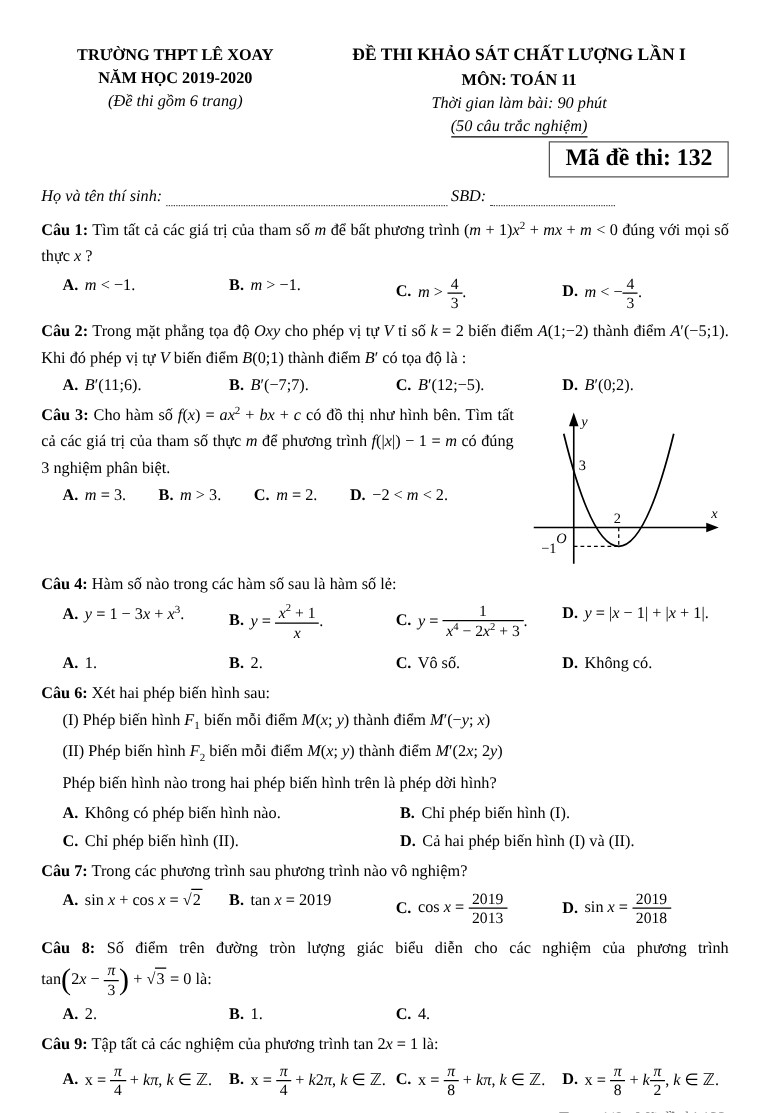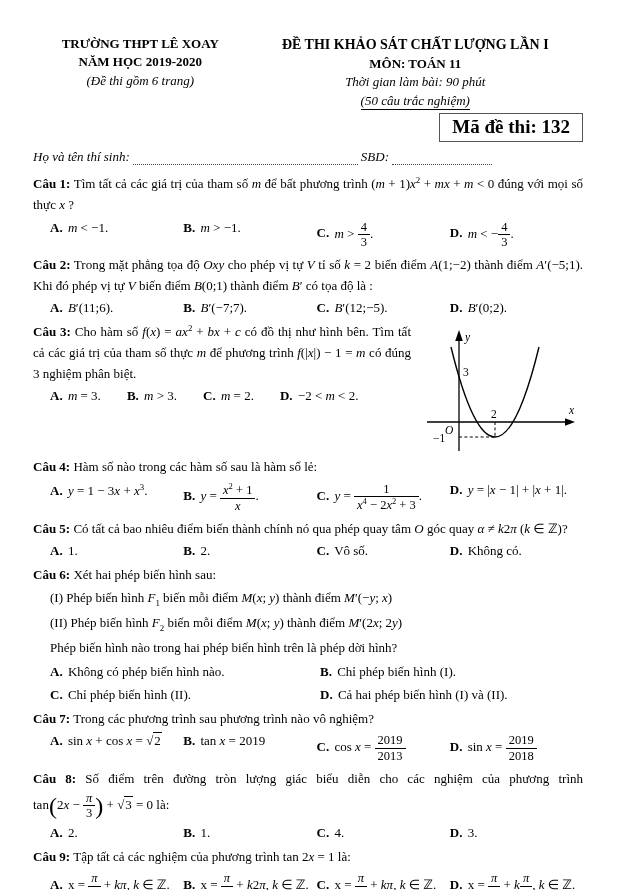--- a/index.html
+++ b/index.html
@@ -142,21 +142,20 @@
           <div class="options cols-4">
             <div class="option"><b>A.</b> <i>y</i> = 1 − 3<i>x</i> + <i>x</i><sup>3</sup>.</div>
             <div class="option"><b>B.</b> <i>y</i> = <span class="frac"><span class="num"><i>x</i><sup>2</sup> + 1</span><span class="den"><i>x</i></span></span>.</div>
             <div class="option"><b>C.</b> <i>y</i> = <span class="frac"><span class="num">1</span><span class="den"><i>x</i><sup>4</sup> − 2<i>x</i><sup>2</sup> + 3</span></span>.</div>
             <div class="option"><b>D.</b> <i>y</i> = |<i>x</i> − 1| + |<i>x</i> + 1|.</div>
           </div>
         </div>
       </section>
       <section class="question">
         <div class="q-main">
-          <div class="q-body"><b class="q-label">Câu 5:</b> Có tất cả bao nhiêu điểm biến thành chính nó qua phép quay tâm <i>O</i> góc quay <i>α</i> ≠ <i>k</i>2<i>π</i> (<i>k</i> ∈ ℤ)?</div>
           <div class="options cols-4">
             <div class="option"><b>A.</b> 1.</div>
             <div class="option"><b>B.</b> 2.</div>
             <div class="option"><b>C.</b> Vô số.</div>
             <div class="option"><b>D.</b> Không có.</div>
           </div>
         </div>
       </section>
       <section class="question">
         <div class="q-main">
@@ -184,21 +183,20 @@
         </div>
       </section>
       <section class="question">
         <div class="q-main">
           <div class="q-body justify-all"><b class="q-label">Câu 8:</b> Số điểm trên đường tròn lượng giác biểu diễn cho các nghiệm của phương trình</div>
           <div class="q-body2">tan<span class="bp">(</span>2<i>x</i> − <span class="frac"><span class="num"><i>π</i></span><span class="den">3</span></span><span class="bp">)</span> + √<span class="rad">3</span> = 0 là:</div>
           <div class="options cols-4">
             <div class="option"><b>A.</b> 2.</div>
             <div class="option"><b>B.</b> 1.</div>
             <div class="option"><b>C.</b> 4.</div>
-            <div class="option"><b>D.</b> 3.</div>
           </div>
         </div>
       </section>
       <section class="question">
         <div class="q-main">
           <div class="q-body"><b class="q-label">Câu 9:</b> Tập tất cả các nghiệm của phương trình tan 2<i>x</i> = 1 là:</div>
           <div class="options cols-4">
             <div class="option"><b>A.</b> x = <span class="frac"><span class="num"><i>π</i></span><span class="den">4</span></span> + <i>kπ</i>, <i>k</i> ∈ ℤ.</div>
             <div class="option"><b>B.</b> x = <span class="frac"><span class="num"><i>π</i></span><span class="den">4</span></span> + <i>k</i>2<i>π</i>, <i>k</i> ∈ ℤ.</div>
             <div class="option"><b>C.</b> x = <span class="frac"><span class="num"><i>π</i></span><span class="den">8</span></span> + <i>kπ</i>, <i>k</i> ∈ ℤ.</div>

